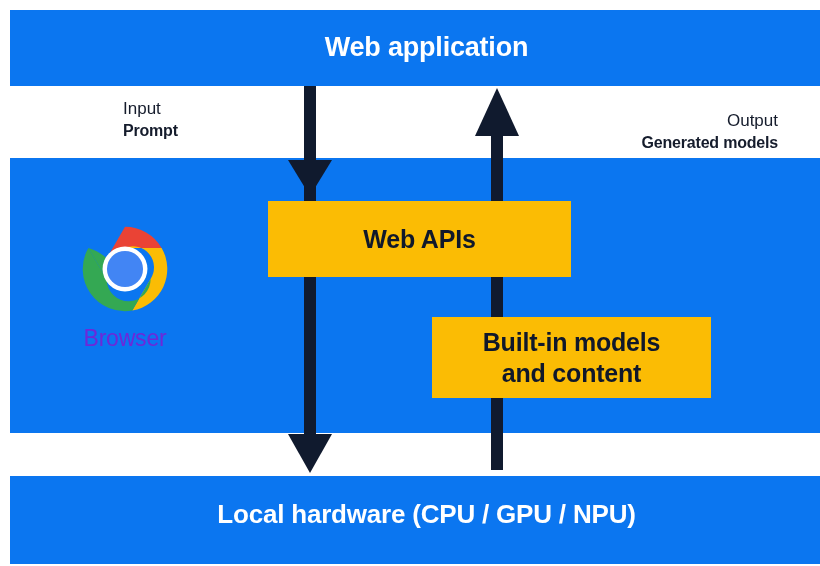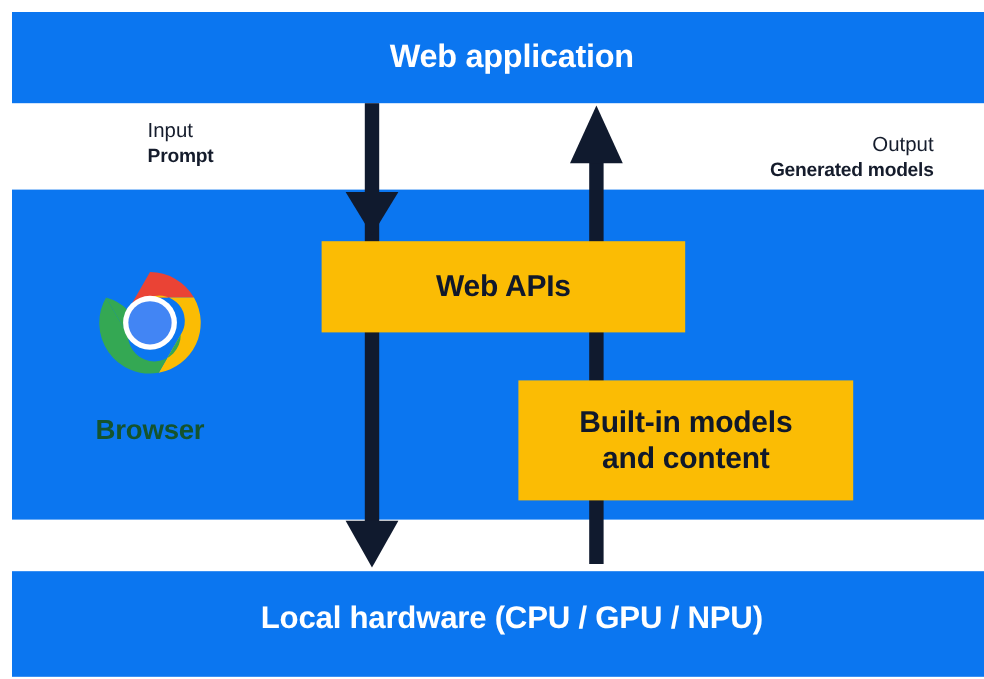--- a/index.html
+++ b/index.html
@@ -104,24 +104,24 @@
     top: 225px;
     width: 140px;
     text-align: center;
   }
   #chrome-logo {
     display: block;
     margin: 0 auto;
   }
   #browser-label {
     display: block;
-    margin-top: 32px;
-    color: #14532d;
+    margin-top: 12px;
+    color: #6d28d9;
     font-size: 23px;
-    font-weight: bold;
+    font-weight: normal;
     letter-spacing: -0.2px;
   }
 
   
   .yellow-box {
     position: absolute;
     background: #FBBC04;
     color: #10182B;
     font-weight: bold;
     display: flex;
@@ -132,21 +132,21 @@
     letter-spacing: -0.2px;
   }
   #box-web-apis {
     left: 253px;  top: 201px;
     width: 303px; height: 76px;
     font-size: 25px;
     margin-left: 15px;
   }
   #box-builtin-models {
     left: 432px;  top: 317px;
-    width: 279px; height: 100px;
+    width: 279px; height: 81px;
     font-size: 25px;
     padding: 0 23px;
     box-sizing: border-box;
   }
 </style>
 </head>
 <body>
 
 <div id="diagram">
 

